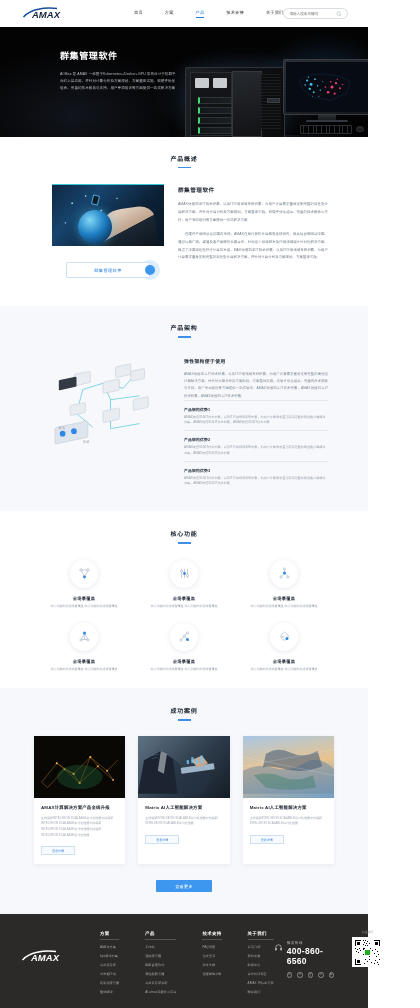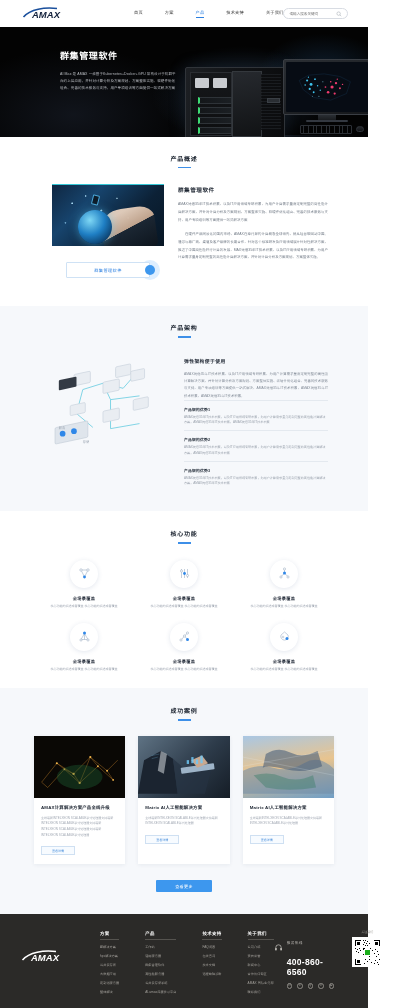--- a/index.html
+++ b/index.html
@@ -186,21 +186,21 @@
   .f-col-h { font-size:4.4px; font-weight:700; color:#fff; letter-spacing:.4px;
              border-bottom:.7px solid #55534f; padding-bottom:3px; }
   .f-li { font-size:3.1px; color:#a3a09b; margin-top:4px; cursor:pointer;
           white-space:nowrap; letter-spacing:.1px; }
   .f-contact { margin-left:auto; display:flex; align-items:flex-start;
                gap:4px; padding-top:10px; }
   .f-head-ico { width:9px; height:9px; flex:0 0 9px; margin-top:3px; }
   .f-head-ico svg { width:9px; height:9px; display:block; }
   .f-hot-l { font-size:3.6px; color:#b9b6b1; letter-spacing:.4px; }
   .f-hot-n { font-size:8.5px; color:#fff; font-weight:700; letter-spacing:.3px;
-             margin-top:12px; }
+             margin-top:1px; }
   .f-socials { display:flex; gap:5px; margin-top:6px; }
   .f-soc { width:5.5px; height:5.5px; border-radius:50%; border:.7px solid #8d8a85;
            display:flex; align-items:center; justify-content:center; cursor:pointer; }
   .f-soc span { font-size:3px; color:#8d8a85; line-height:1; }
   .f-qr { width:34px; flex:0 0 34px; margin-left:16px; text-align:center; }
   .f-qr-l { font-size:3px; color:#a3a09b; margin-bottom:3px; }
   .f-qr-img { width:30px; height:30px; margin:0 auto; background:#fff; padding:1.5px; }
   .f-copy { margin-top:14px; border-top:.6px solid #3c3b38; padding:5px 0 6px;
             text-align:center; font-size:3px; color:#88857f; letter-spacing:.15px; }
 </style>

